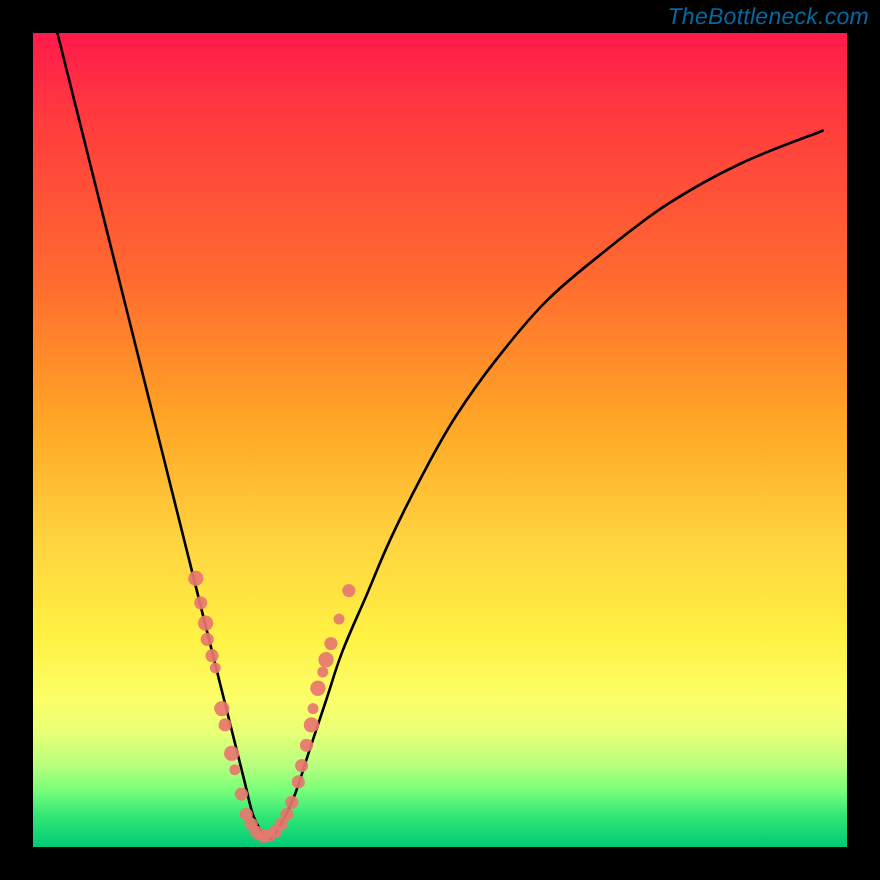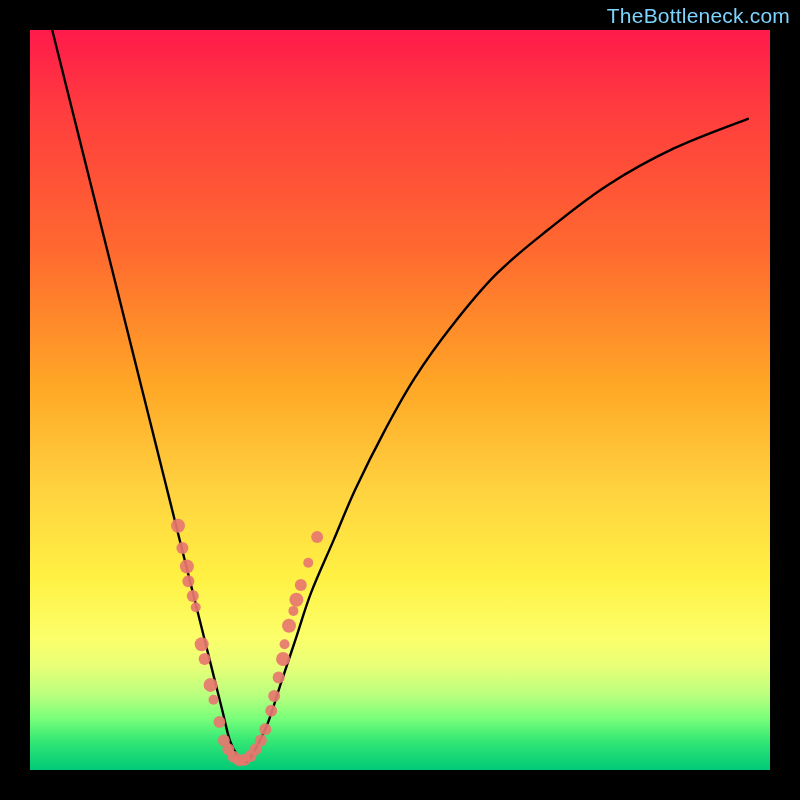--- a/index.html
+++ b/index.html
@@ -37,25 +37,26 @@
       #b7ff7e 90%,
       #7aff7a 93%,
       #35e875 96%,
       #00c977 100%
     );
   }
   .watermark {
     position: absolute;
     top: 4px;
     right: 10px;
-    color: #7dd3fc;
+    color: #0369a1;
     font-size: 21px;
     font-weight: 500;
     letter-spacing: 0.2px;
     user-select: none;
+    font-style: italic;
   }
   svg.curve {
     position: absolute;
     left: 0;
     top: 0;
     width: 740px;
     height: 740px;
     overflow: visible;
   }
 </style>

